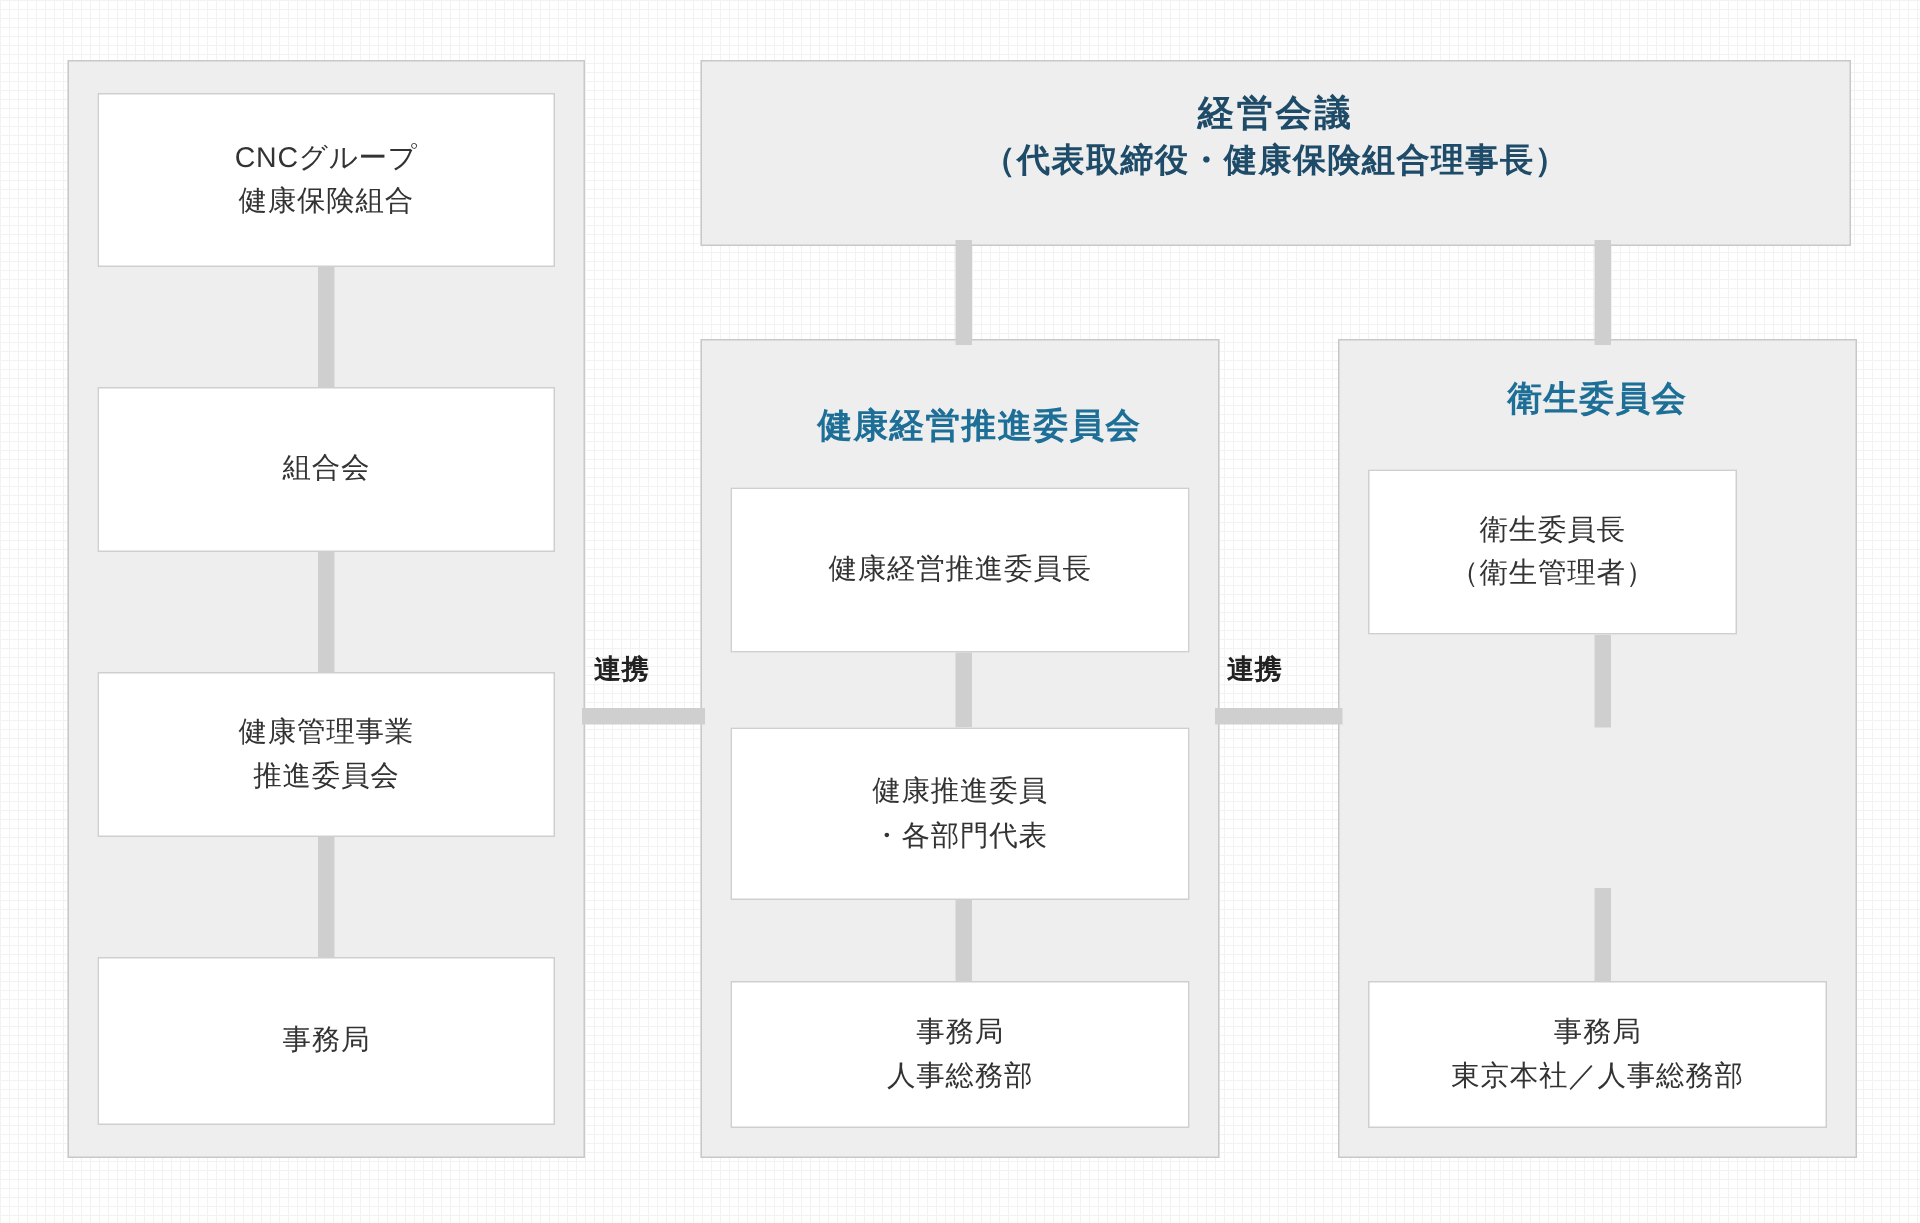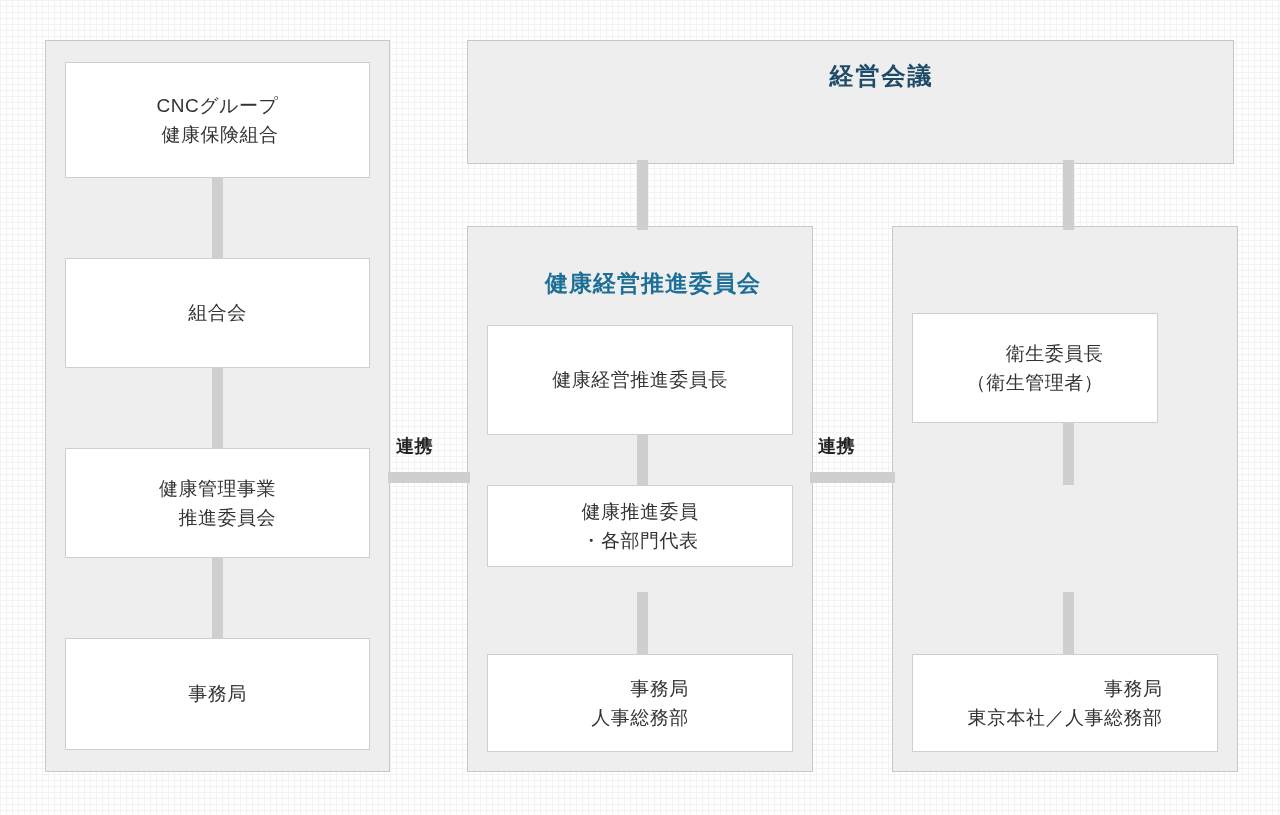--- a/index.html
+++ b/index.html
@@ -89,37 +89,37 @@
 
   
   .node {
     position: absolute;
     background: #ffffff;
     border: 1px solid #cfcfcf;
     box-sizing: border-box;
     display: flex;
     align-items: center;
     justify-content: center;
-    text-align: right;
+    text-align: center;
     color: #333333;
     font-size: 19px;
     line-height: 1.55;
     letter-spacing: 0.5px;
   }
   .node .node-text { display: block; padding: 0 6px; }
 
   
   #node-kenpo-group { left: 65px; top: 62px;  width: 305px; height: 116px; }
   #node-kumiai      { left: 65px; top: 258px; width: 305px; height: 110px; }
   #node-kenkou-kanri{ left: 65px; top: 448px; width: 305px; height: 110px; }
   #node-jimu-kenpo  { left: 65px; top: 638px; width: 305px; height: 112px; }
 
   
   #node-kenkei-chair { left: 487px; top: 313px; width: 306px; height: 110px; }
-  #node-kenkei-member{ left: 487px; top: 485px; width: 306px; height: 82px; }
+  #node-kenkei-member{ left: 487px; top: 485px; width: 306px; height: 115px; }
   #node-kenkei-jimu  { left: 487px; top: 654px; width: 306px; height: 98px; }
 
   
   #node-eisei-chair  { left: 912px; top: 313px; width: 246px; height: 110px; }
   #node-eisei-member { left: 912px; top: 485px; width: 306px; height: 107px; }
   #node-eisei-jimu   { left: 912px; top: 654px; width: 306px; height: 98px; }
 
   
   .panel-heading {
     position: absolute;
@@ -176,22 +176,23 @@
 
   <div class="connector-v" id="conn-mid-1" style="background: rgb(207, 207, 207);"></div>
   <div class="connector-v" id="conn-mid-2" style="background: rgb(207, 207, 207);"></div>
 
   <div class="connector-v" id="conn-right-1" style="background: rgb(207, 207, 207);"></div>
   <div class="connector-v" id="conn-right-2" style="background: rgb(207, 207, 207);"></div>
 
   <div class="connector-h" id="conn-link-left" style="background: rgb(207, 207, 207);"></div>
   <div class="connector-h" id="conn-link-right" style="background: rgb(207, 207, 207);"></div>
 
-  <div id="header-block" style="color: rgb(30, 75, 104); padding-left: 31px;">
+  <div id="header-block" style="color: rgb(30, 75, 104);">
     <div id="header-title">経営会議</div>
+    <div id="header-subtitle">（代表取締役・健康保険組合理事長）</div>
   </div>
 
   <div class="node" id="node-kenpo-group" style="background: rgb(255, 255, 255); border-color: rgb(207, 207, 207); color: rgb(51, 51, 51);">
     <span class="node-text">
       <span>CNCグループ</span><br>
       <span>健康保険組合</span>
     </span>
   </div>
 
   <div class="node" id="node-kenkou-kanri" style="background: rgb(255, 255, 255); border-color: rgb(207, 207, 207); color: rgb(51, 51, 51);">
@@ -228,20 +229,21 @@
     </span>
   </div>
 
   <div class="node" id="node-kenkei-jimu" style="background: rgb(255, 255, 255); border-color: rgb(207, 207, 207); color: rgb(51, 51, 51);">
     <span class="node-text">
       <span>事務局</span><br>
       <span>人事総務部</span>
     </span>
   </div>
 
+  <div class="panel-heading" id="heading-eisei" style="color: rgb(29, 111, 151);">衛生委員会</div>
 
   <div class="node" id="node-eisei-chair" style="background: rgb(255, 255, 255); border-color: rgb(207, 207, 207); color: rgb(51, 51, 51);">
     <span class="node-text">
       <span>衛生委員長</span><br>
       <span>（衛生管理者）</span>
     </span>
   </div>
 
 
   <div class="node" id="node-eisei-jimu" style="background: rgb(255, 255, 255); border-color: rgb(207, 207, 207); color: rgb(51, 51, 51);">

